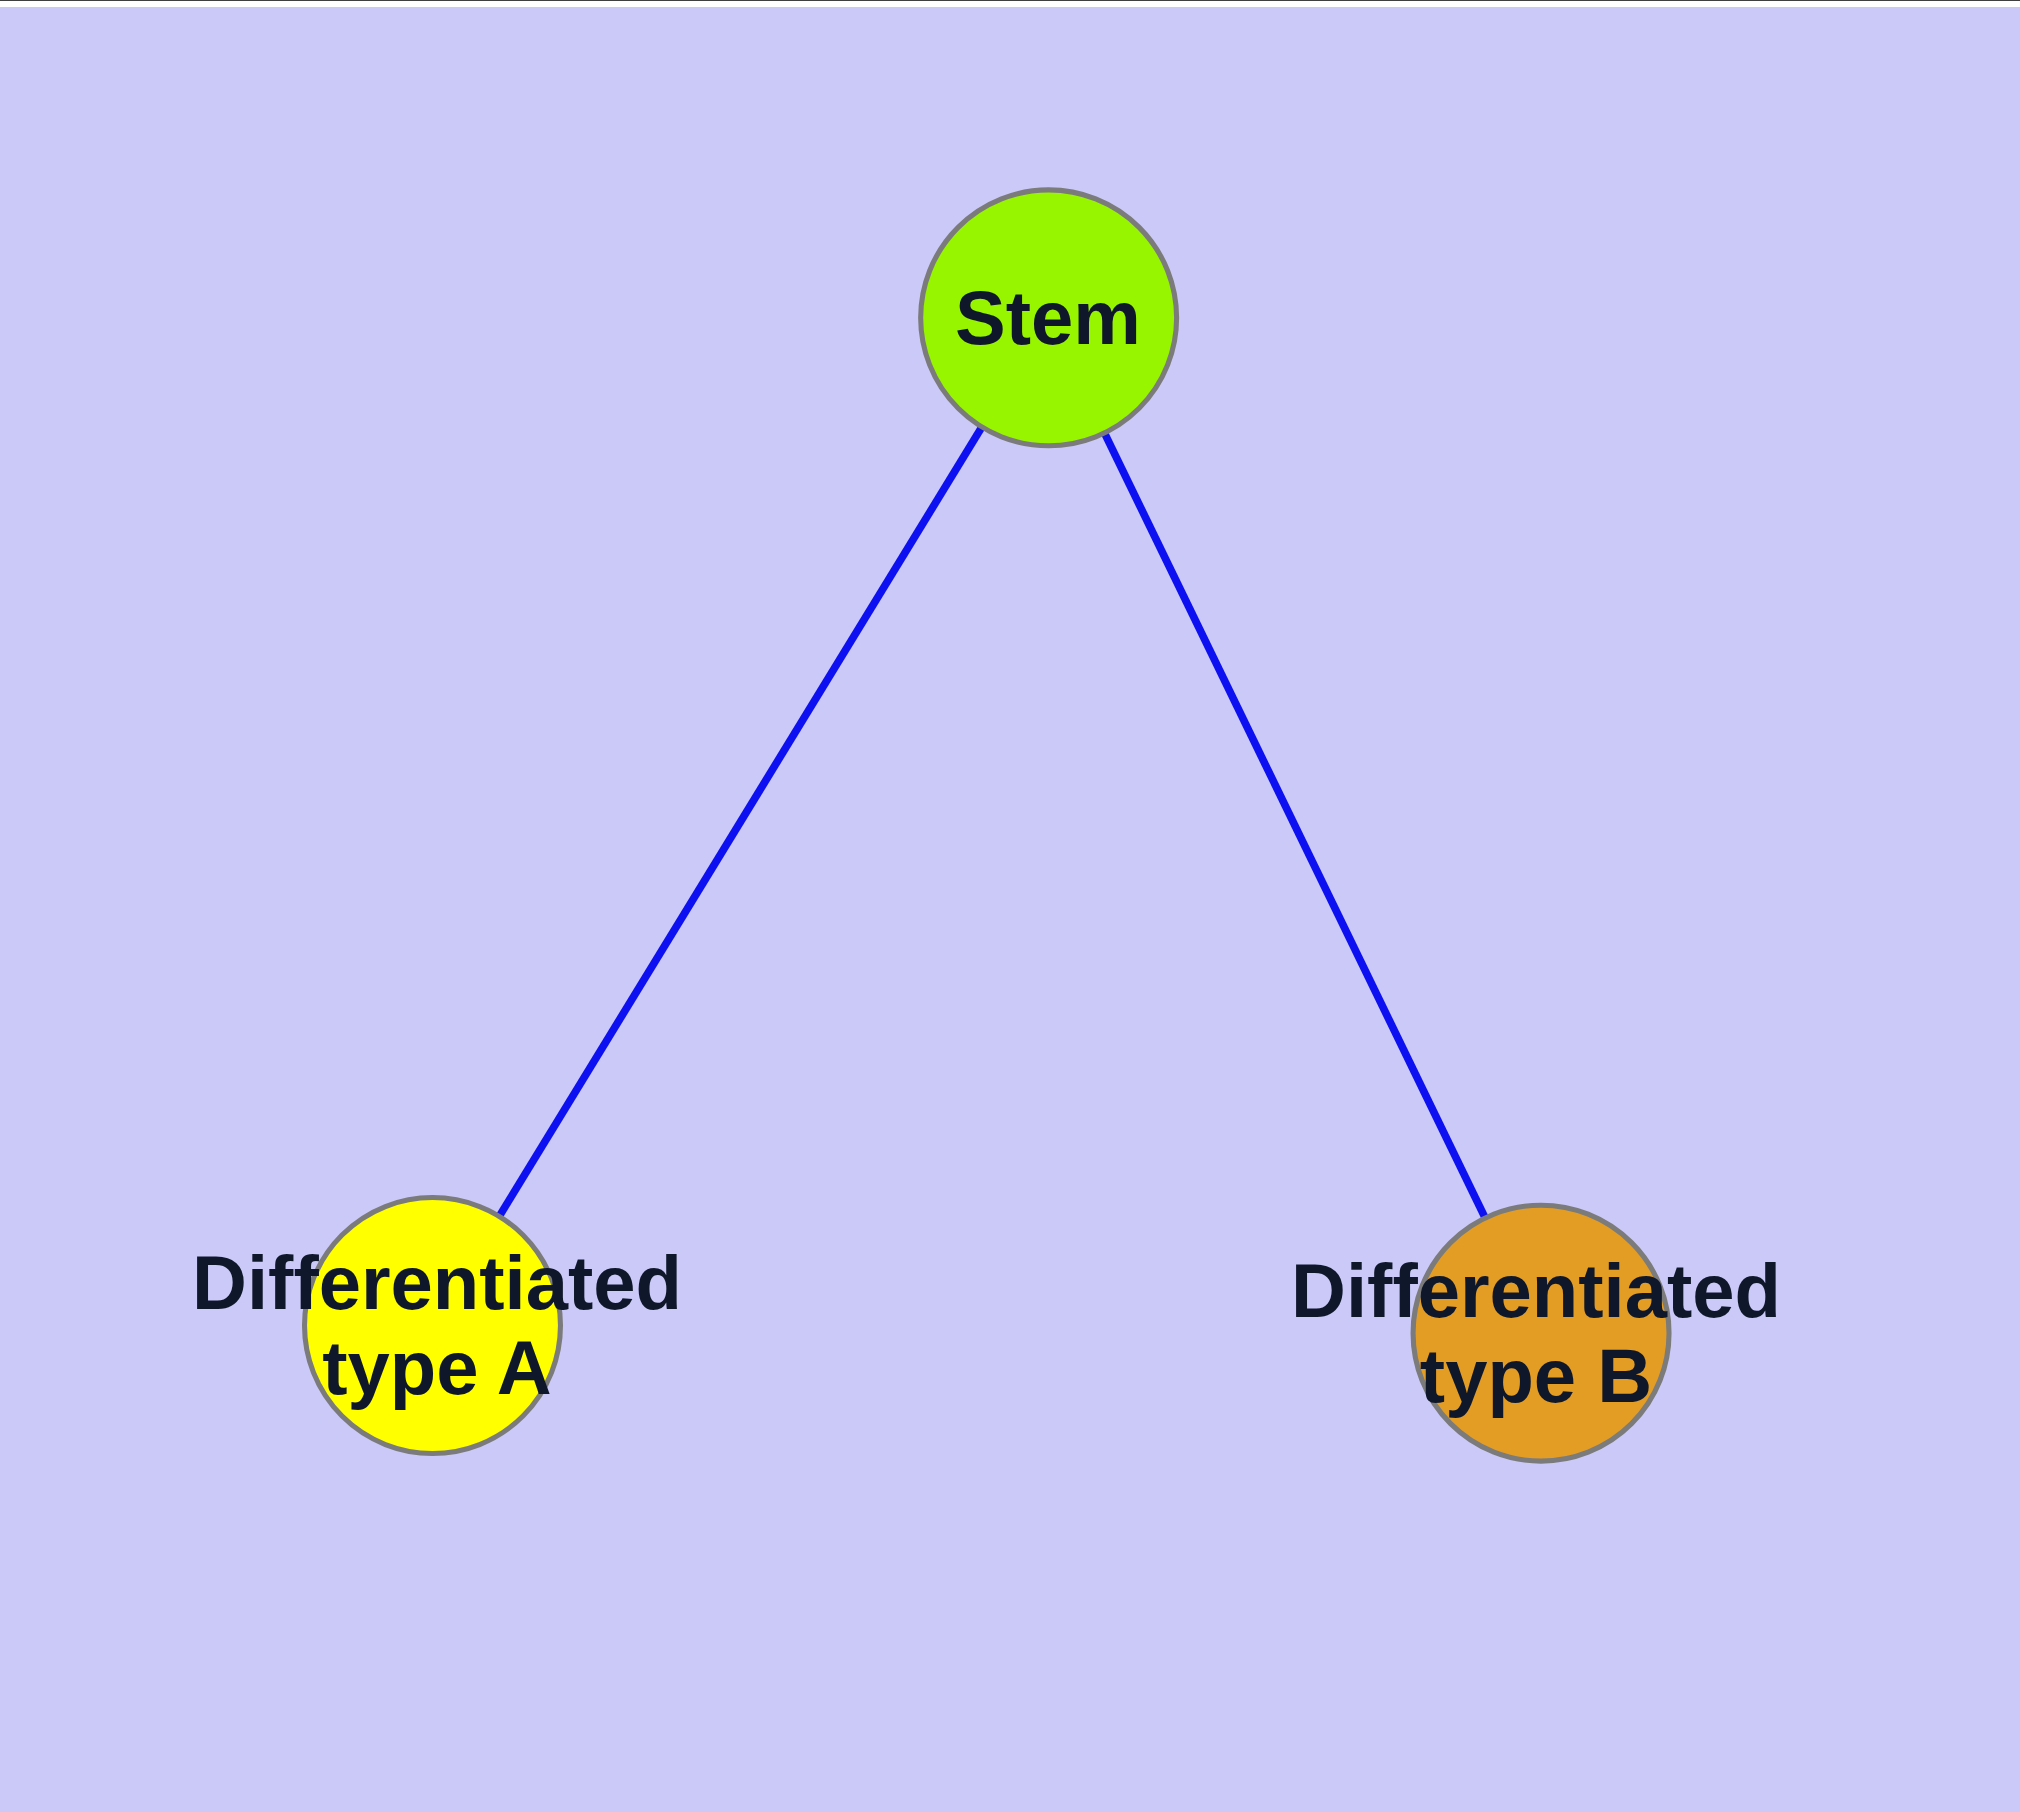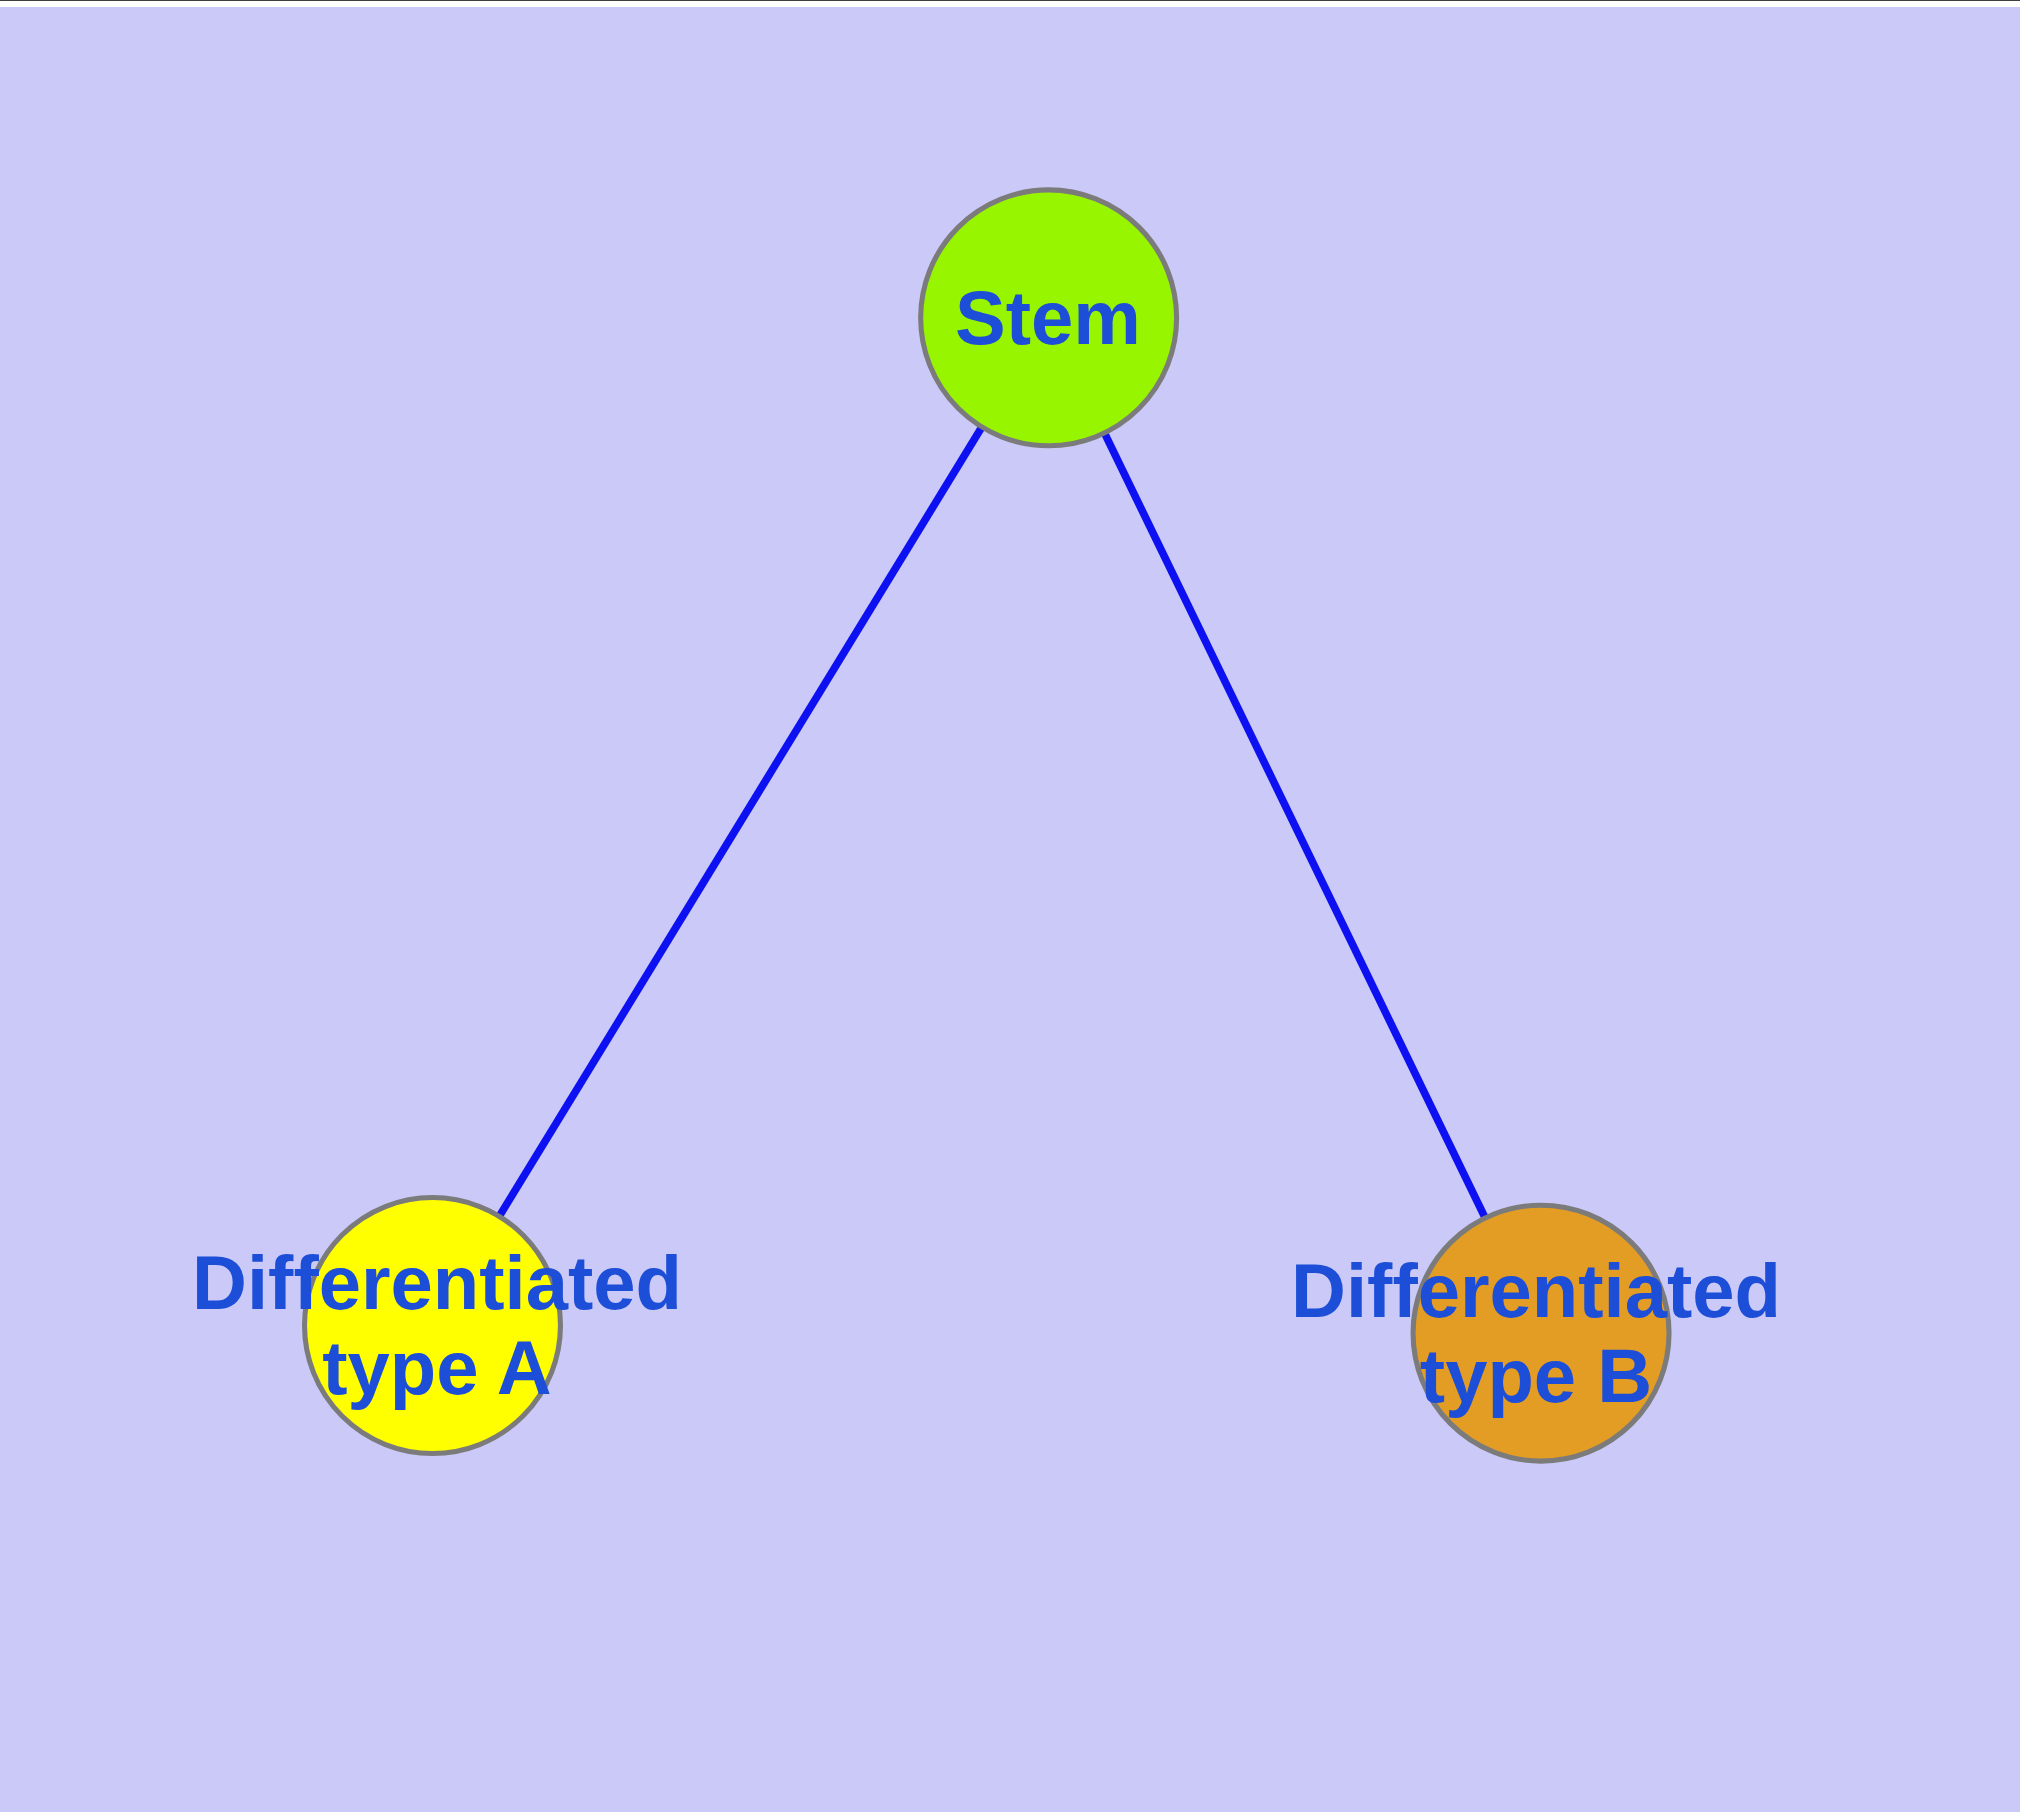--- a/index.html
+++ b/index.html
@@ -28,21 +28,21 @@
   svg.graph {
     position: absolute;
     top: 0; left: 0;
     z-index: 1;
   }
 
   .node-label {
     position: absolute;
     width: 932px;
     text-align: center;
-    color: #1d4ed8;
+    color: #0f172a;
     font-weight: bold;
     font-size: 76px;
     line-height: 85px;
     white-space: pre-line;             
     z-index: 2;
     pointer-events: none;
   }
 
   .label-stem   { left:  582px; top:  275px; }   
   .label-type-a { left:  -29px; top: 1240px; }   

